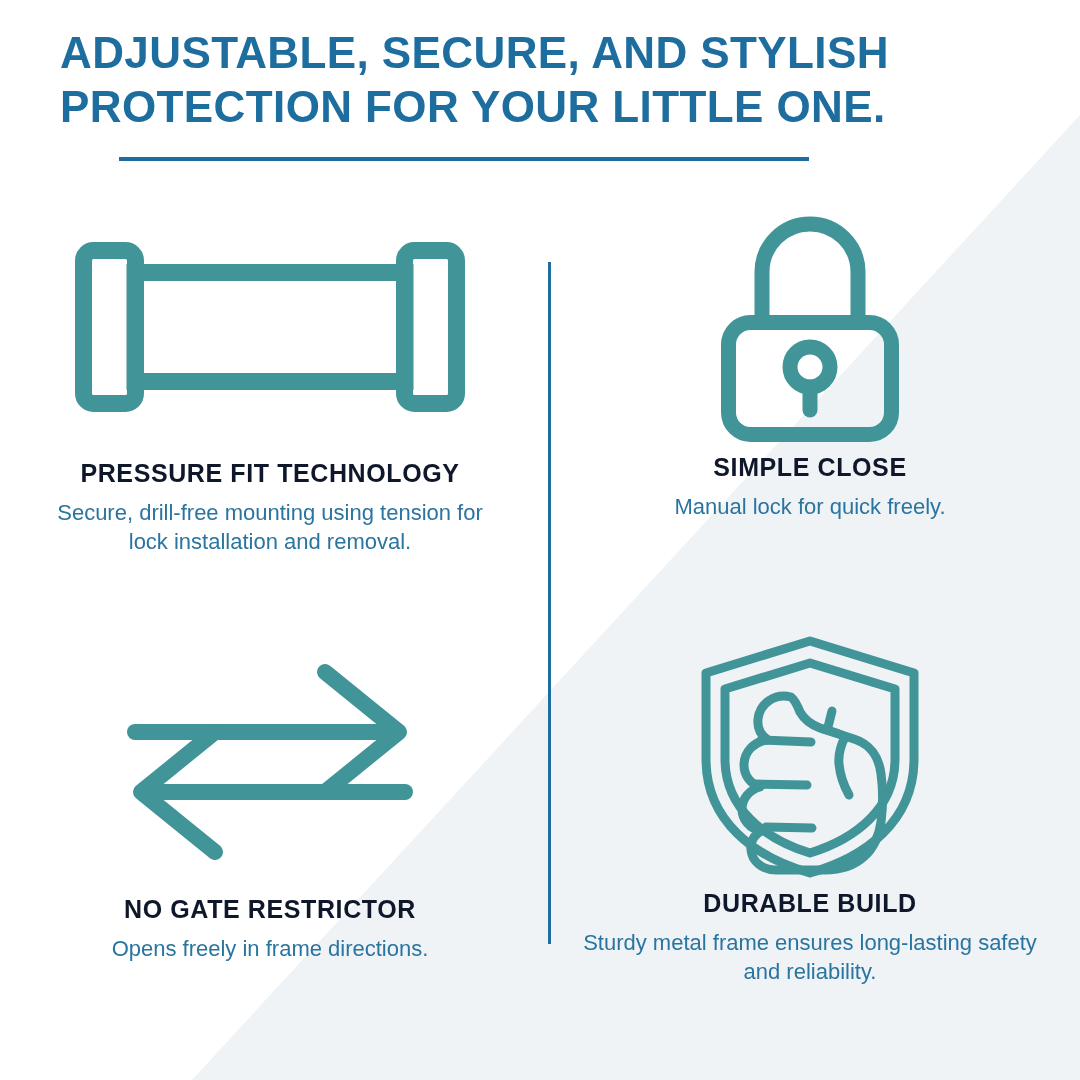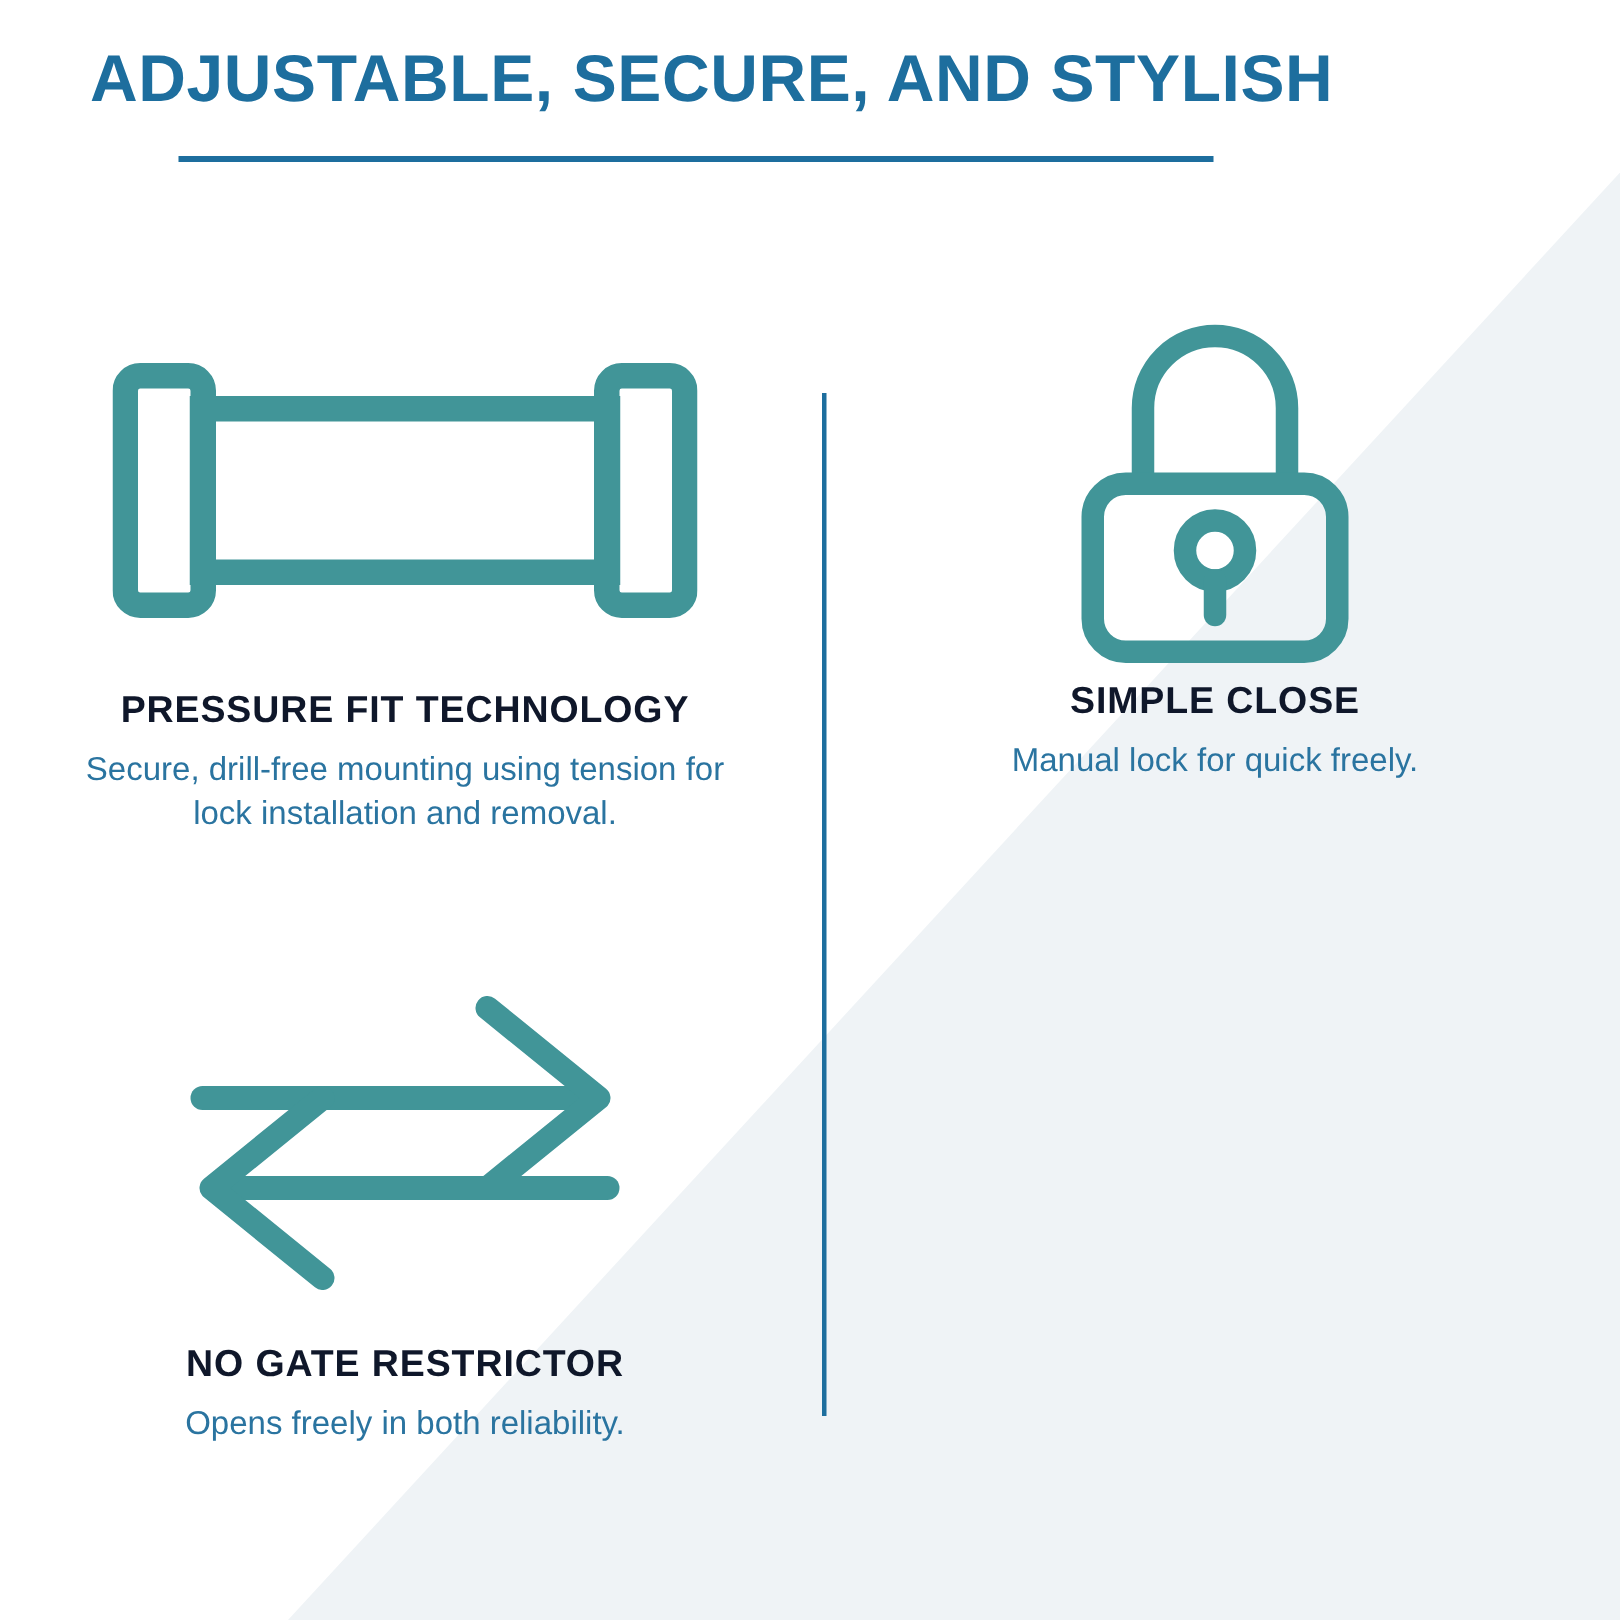--- a/index.html
+++ b/index.html
@@ -135,20 +135,21 @@
 
 <div id="poster">
 
   <div id="bg-wedge"></div>
 
   <div id="content">
 
     <div class="header">
       <h1 class="headline">
         <span class="line">ADJUSTABLE, SECURE, AND STYLISH</span>
+        <span class="line">PROTECTION FOR YOUR LITTLE ONE.</span>
       </h1>
       <div class="header-rule"></div>
     </div>
 
     <div class="v-divider"></div>
 
     <div class="grid">
 
       <div class="cell cell-tl">
         <div class="icon-wrap">
@@ -184,19 +185,43 @@
           <svg width="290" height="200" viewBox="0 0 290 200" aria-hidden="true">
             <g fill="none" stroke="#419598" stroke-width="16" stroke-linecap="round" stroke-linejoin="round">
               <line x1="10" y1="72" x2="272" y2="72"></line>
               <polyline points="200,12 274,72 200,132"></polyline>
               <line x1="280" y1="132" x2="18" y2="132"></line>
               <polyline points="90,72 16,132 90,192"></polyline>
             </g>
           </svg>
         </div>
         <h2 class="feat-title">NO GATE RESTRICTOR</h2>
-        <p class="feat-desc">Opens freely in both reliability.</p>
-      </div>
-
+        <p class="feat-desc">Opens freely in frame directions.</p>
+      </div>
+
+      <div class="cell cell-br">
+        <div class="icon-wrap">
+          <svg width="230" height="248" viewBox="0 0 230 248" aria-hidden="true">
+            <g fill="none" stroke="#419598" stroke-width="9" stroke-linecap="round" stroke-linejoin="round">
+              <path d="M115 8 L219 40 V126 c0 62 -48 98 -104 114 C59 224 11 188 11 126 V40 Z"></path>
+              <path d="M115 30 L200 56 V126 c0 50 -40 80 -85 94 C70 206 30 176 30 126 V56 Z"></path>
+              <path d="M96 64 c-16 -4 -31 6 -33 22 c-1 10 4 17 10 21
+                       c-14 1 -24 12 -24 25 c0 11 7 19 16 22
+                       c-11 3 -18 12 -18 22 c0 11 8 20 19 22
+                       c-7 4 -11 11 -10 19 c1 12 12 20 25 20
+                       l49 0 c34 0 52 -20 56 -48 c2 -16 2 -34 0 -48
+                       c-2 -17 -11 -30 -27 -35 l-34 -11
+                       c-8 -3 -16 -9 -20 -16 c-2 -5 -5 -12 -9 -15 Z"></path>
+              <path d="M128 96 c8 2 16 4 22 8 c-4 8 -7 17 -6 27 c1 11 5 22 10 31"></path>
+              <path d="M133 94 l4 -16"></path>
+              <path d="M66 107 l50 2"></path>
+              <path d="M60 151 l52 1"></path>
+              <path d="M71 194 l46 1"></path>
+            </g>
+          </svg>
+        </div>
+        <h2 class="feat-title">DURABLE BUILD</h2>
+        <p class="feat-desc">Sturdy metal frame ensures long-lasting safety and reliability.</p>
+      </div>
 
     </div>
   </div>
 </div>
 
 </body></html>

